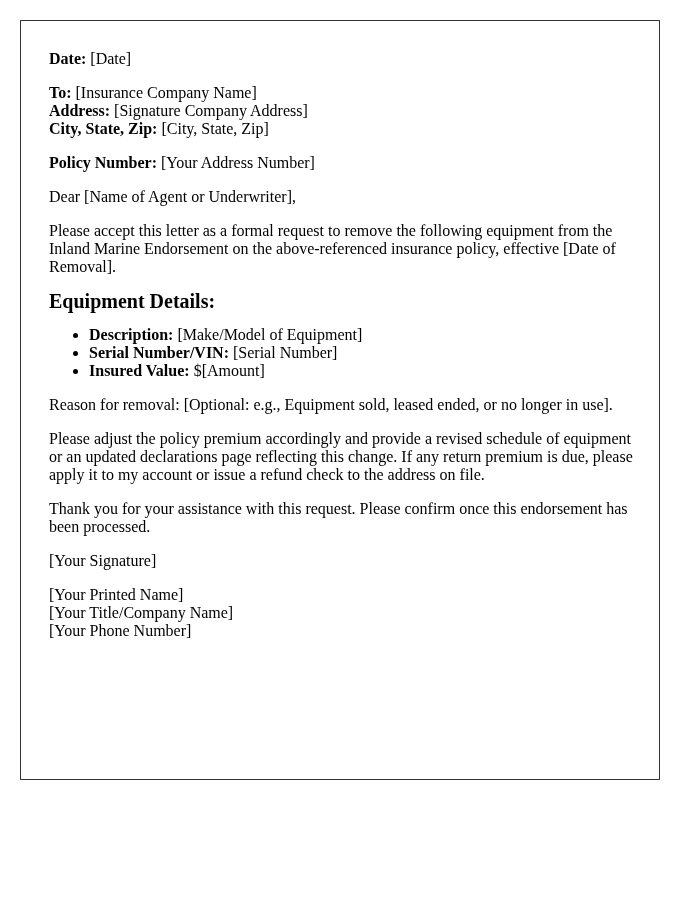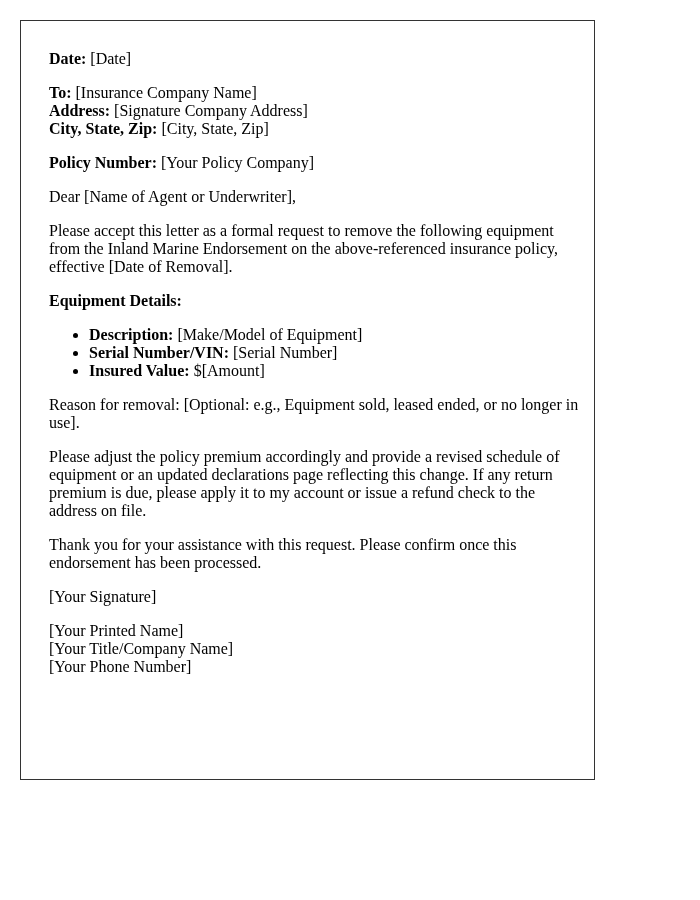--- a/index.html
+++ b/index.html
@@ -11,40 +11,40 @@
       width: 700px;
       height: 900px;
       position: relative;
       font-family: "Liberation Serif", serif;
       color: #000000;
     }
     .letter {
       position: absolute;
       left: 20px;
       top: 20px;
-      width: 575px;
+      width: 640px;
       height: 760px;
       border: 1px solid #333333;
       box-sizing: border-box;
       padding: 29px 13px 20px 28px;
       font-size: 16px;
       line-height: 18px;
     }
     .block { margin: 0 0 16px 0; }
     .line { display: block; }
     b { font-weight: bold; }
     ul.equip {
       margin: 0 0 16px 0;
       padding-left: 40px;
       list-style: disc;
     }
     ul.equip li { line-height: 18px; }
     h4.equip-heading {
       margin: 0 0 16px 0;
-      font-size: 16px;
+      font-size: 20px;
       line-height: 18px;
       font-weight: bold;
     }
   </style>
 </head>
 <body>
 
 <div class="letter">
 
   <p class="block">
@@ -63,21 +63,21 @@
     </span>
     <span class="line">
       <b>City, State, Zip:</b>
       <span>[City, State, Zip]</span>
     </span>
   </p>
 
   <p class="block">
     <span class="line">
       <b>Policy Number:</b>
-      <span>[Your Policy Company]</span>
+      <span>[Your Address Number]</span>
     </span>
   </p>
 
   <p class="block">Dear [Name of Agent or Underwriter],</p>
 
   <p class="block">Please accept this letter as a formal request to remove the following equipment from the Inland Marine Endorsement on the above-referenced insurance policy, effective [Date of Removal].</p>
 
   <h4 class="equip-heading">Equipment Details:</h4>
 
   <ul class="equip">

